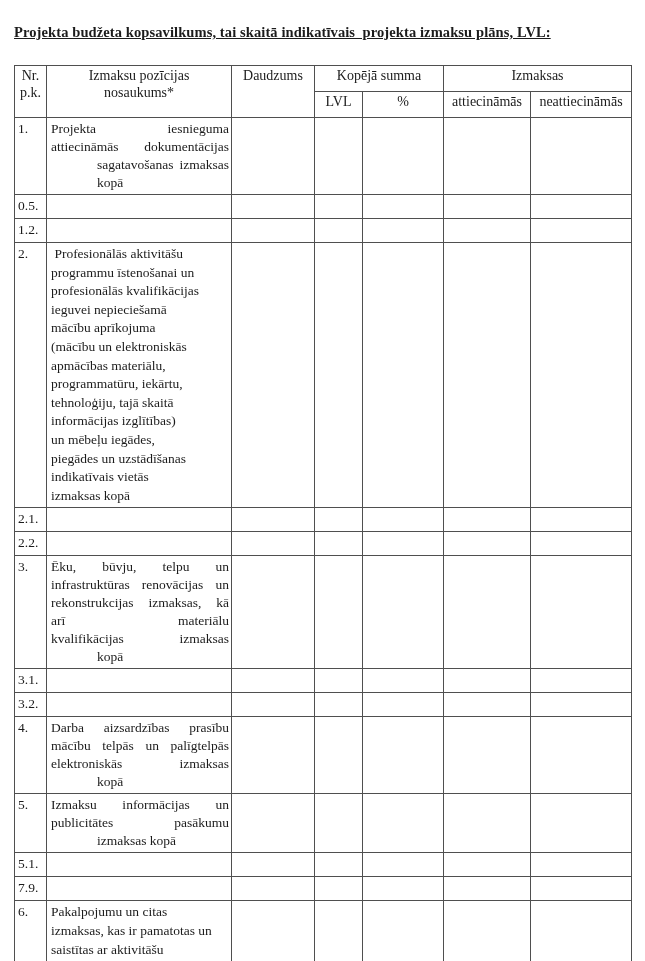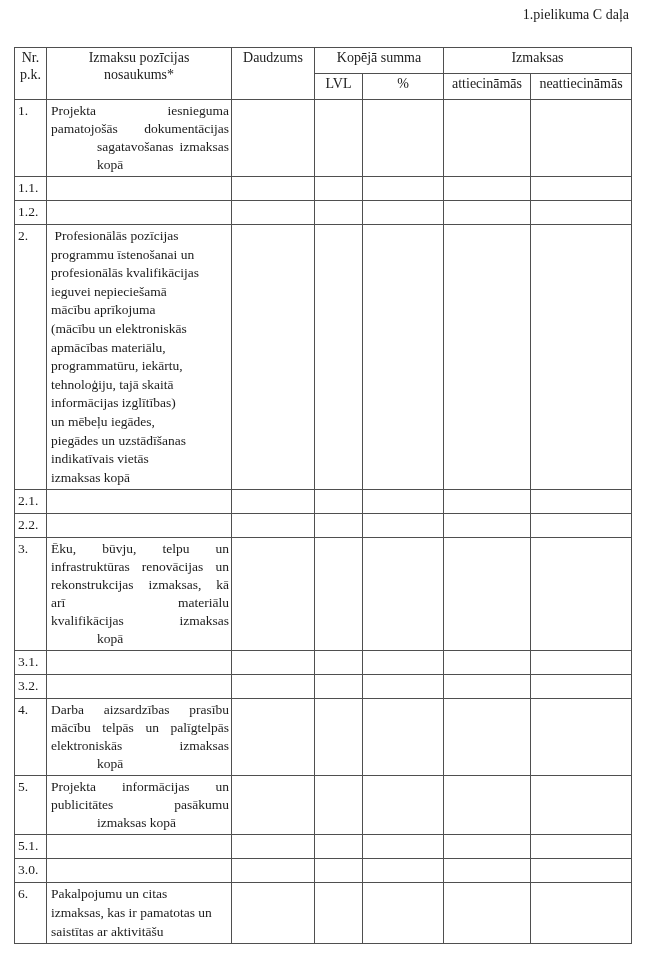--- a/index.html
+++ b/index.html
@@ -55,22 +55,24 @@
   }
   .justify .cell-line:last-child { text-align-last:left;margin-left:46px; }
 
   tr.empty { height:24px; }
 </style>
 </head>
 <body>
 
 <div class="page">
 
-  <div class="corner">1.pielikuma C daļa</div>
-
+
+  <div class="title-wrap">
+    <span class="title">Projekta budžeta kopsavilkums, tai skaitā indikatīvais  projekta izmaksu plāns, LVL:</span>
+  </div>
 
   <table class="budget">
     <colgroup>
       <col style="width:32px">
         <col style="width:185px">
         <col style="width:83px">
       <col style="width:48px">
         <col style="width:81px">
         <col style="width:87px">
         <col style="width:101px">
@@ -90,31 +92,31 @@
         <td>%</td>
         <td>attiecināmās</td>
         <td>neattiecināmās</td>
       </tr>
     </thead>
     <tbody id="tbody">
         <tr>
     <td class="num">1.</td>
     <td class="txt justify">
             <div class="cell-line">Projekta iesnieguma</div>
-            <div class="cell-line">pamatojošās dokumentācijas</div>
+            <div class="cell-line">attiecināmās dokumentācijas</div>
             <div class="cell-line">sagatavošanas izmaksas kopā</div>
           </td>
     <td></td>
     <td></td>
     <td></td>
     <td></td>
     <td></td>
   </tr>
         <tr class="empty">
-    <td class="num">1.1.</td>
+    <td class="num">0.5.</td>
     <td class="txt left">
             <div class="cell-line"></div>
           </td>
     <td></td>
     <td></td>
     <td></td>
     <td></td>
     <td></td>
   </tr>
         <tr class="empty">
@@ -124,21 +126,21 @@
           </td>
     <td></td>
     <td></td>
     <td></td>
     <td></td>
     <td></td>
   </tr>
         <tr>
     <td class="num">2.</td>
     <td class="txt left loose">
-            <div class="cell-line"> Profesionālās pozīcijas</div>
+            <div class="cell-line"> Profesionālās aktivitāšu</div>
             <div class="cell-line">programmu īstenošanai un</div>
             <div class="cell-line">profesionālās kvalifikācijas</div>
             <div class="cell-line">ieguvei nepieciešamā</div>
             <div class="cell-line">mācību aprīkojuma</div>
             <div class="cell-line">(mācību un elektroniskās</div>
             <div class="cell-line">apmācības materiālu,</div>
             <div class="cell-line">programmatūru, iekārtu,</div>
             <div class="cell-line">tehnoloģiju, tajā skaitā</div>
             <div class="cell-line">informācijas izglītības)</div>
             <div class="cell-line">un mēbeļu iegādes,</div>
@@ -222,21 +224,21 @@
           </td>
     <td></td>
     <td></td>
     <td></td>
     <td></td>
     <td></td>
   </tr>
         <tr>
     <td class="num">5.</td>
     <td class="txt justify">
-            <div class="cell-line">Projekta informācijas un</div>
+            <div class="cell-line">Izmaksu informācijas un</div>
             <div class="cell-line">publicitātes pasākumu</div>
             <div class="cell-line">izmaksas kopā</div>
           </td>
     <td></td>
     <td></td>
     <td></td>
     <td></td>
     <td></td>
   </tr>
         <tr class="empty">
@@ -244,21 +246,21 @@
     <td class="txt left">
             <div class="cell-line"></div>
           </td>
     <td></td>
     <td></td>
     <td></td>
     <td></td>
     <td></td>
   </tr>
         <tr class="empty">
-    <td class="num">3.0.</td>
+    <td class="num">7.9.</td>
     <td class="txt left">
             <div class="cell-line"></div>
           </td>
     <td></td>
     <td></td>
     <td></td>
     <td></td>
     <td></td>
   </tr>
         <tr>

